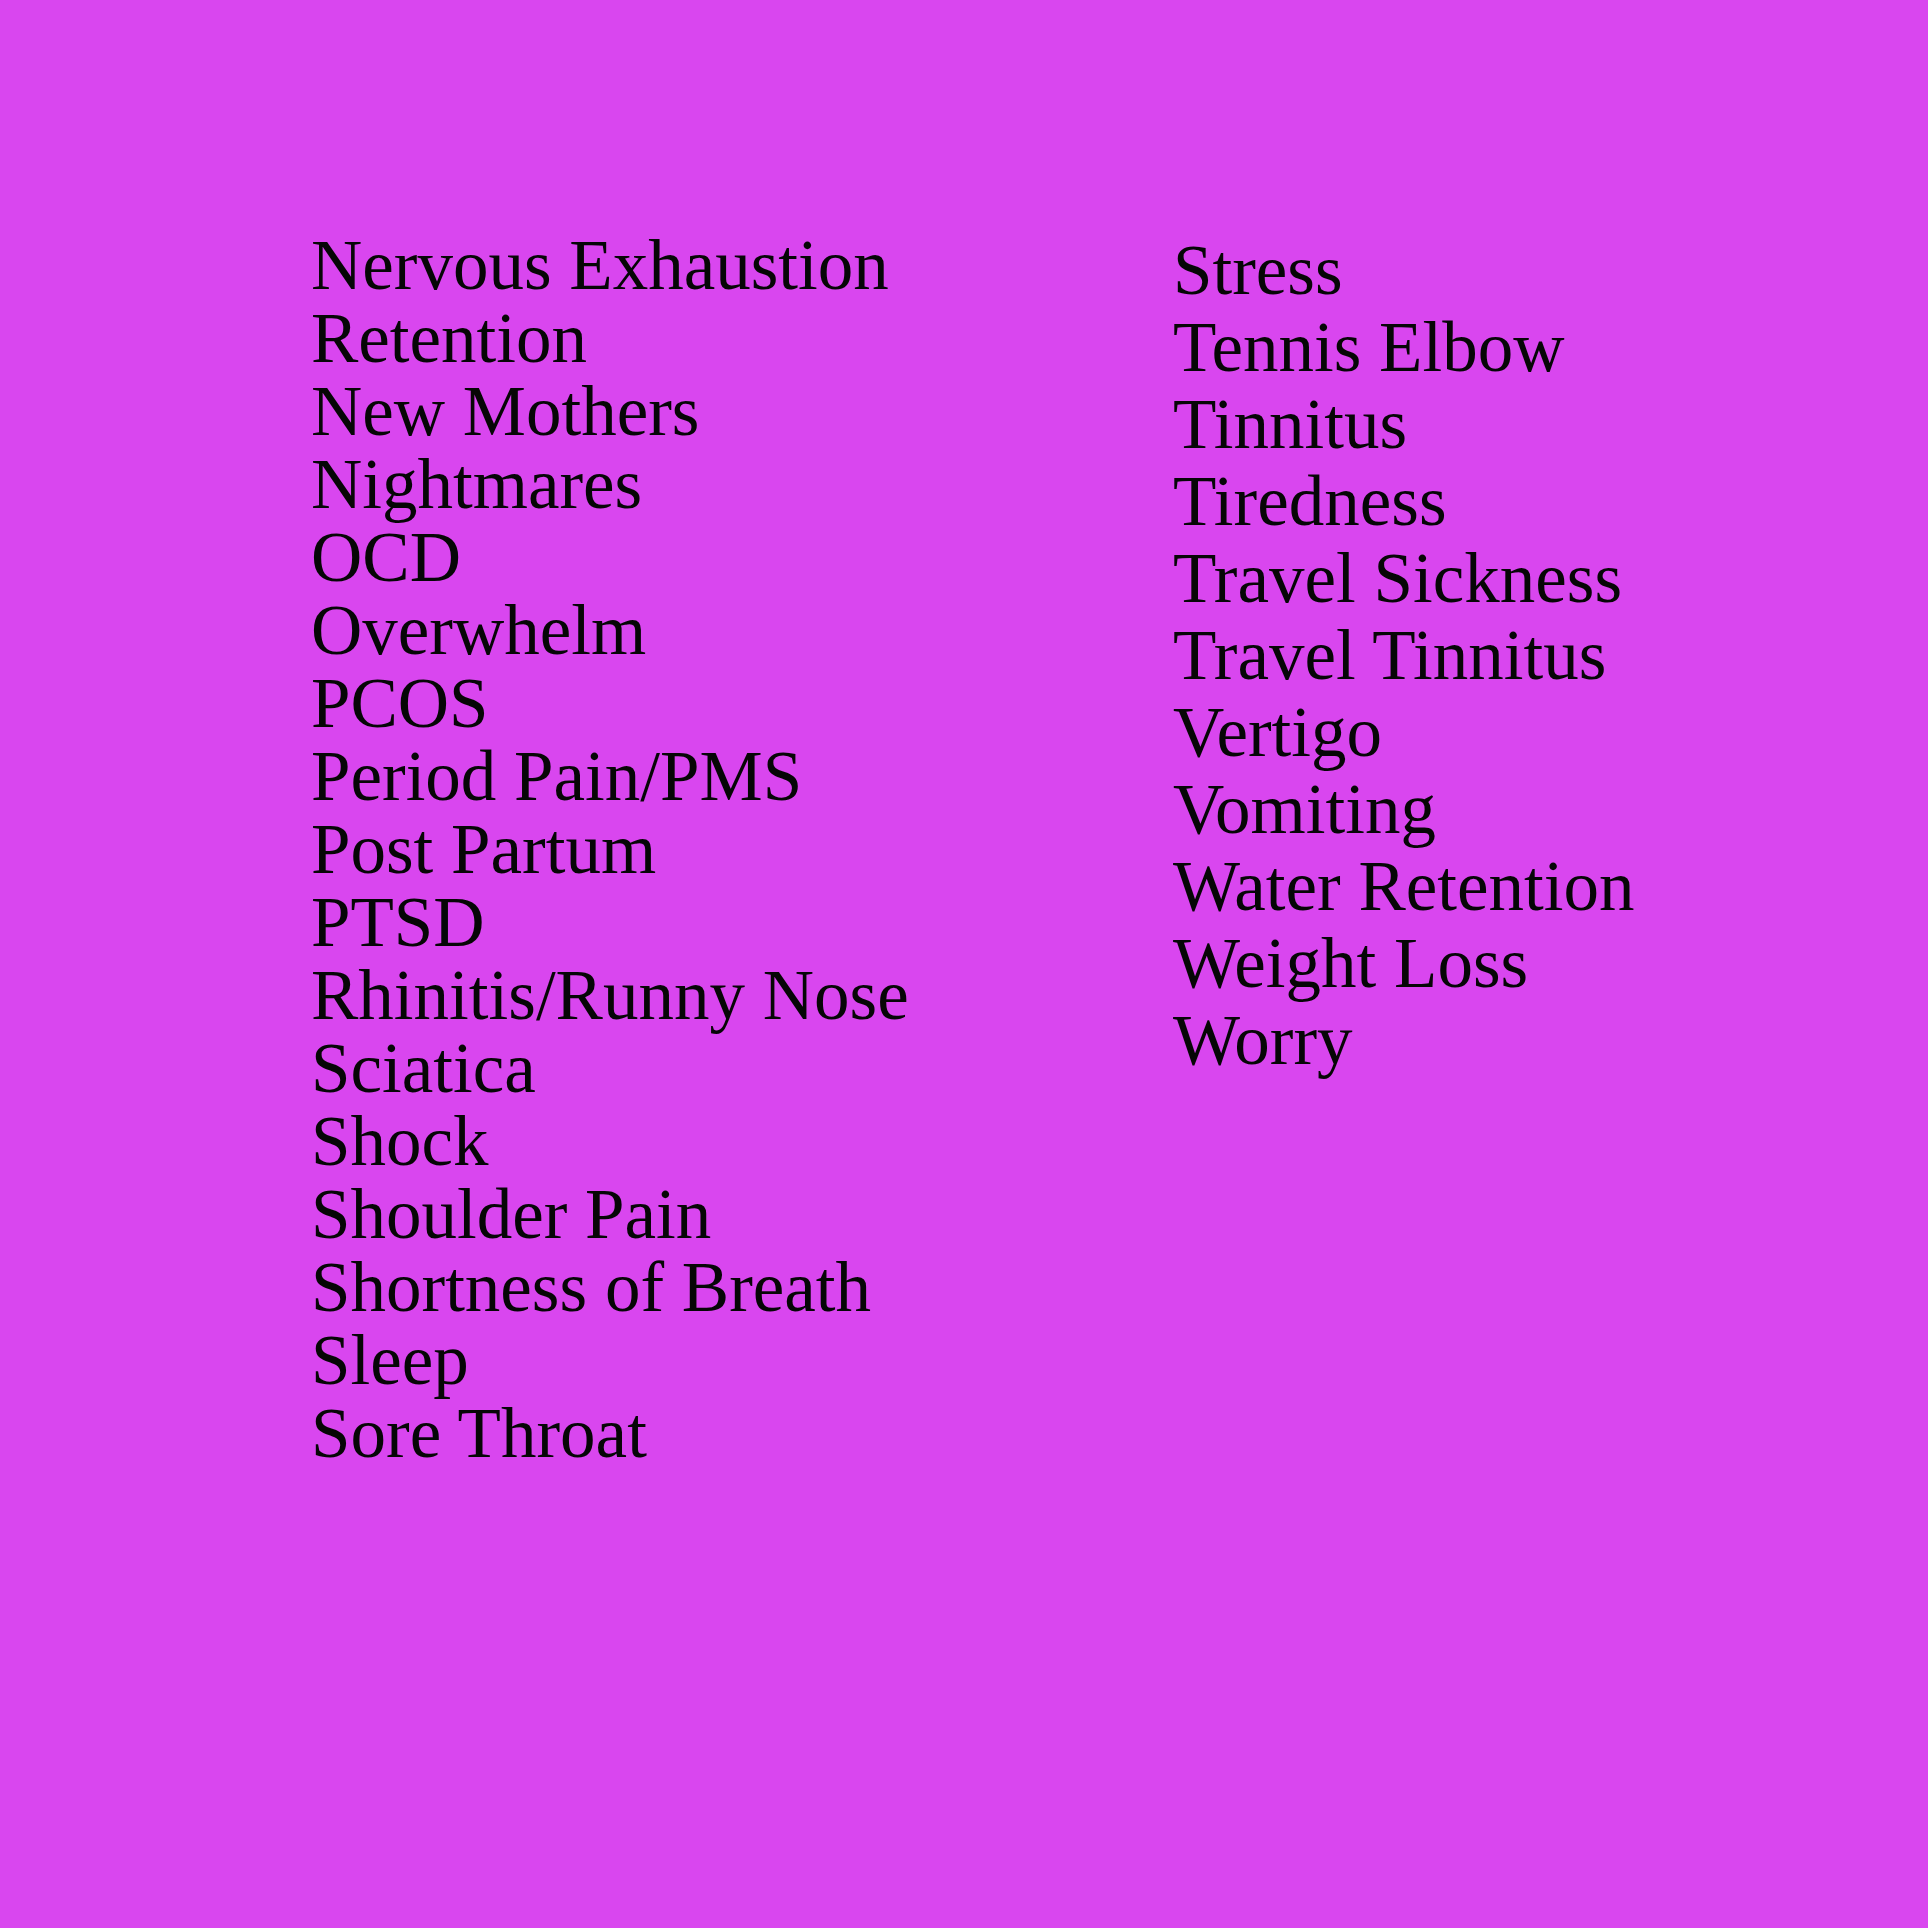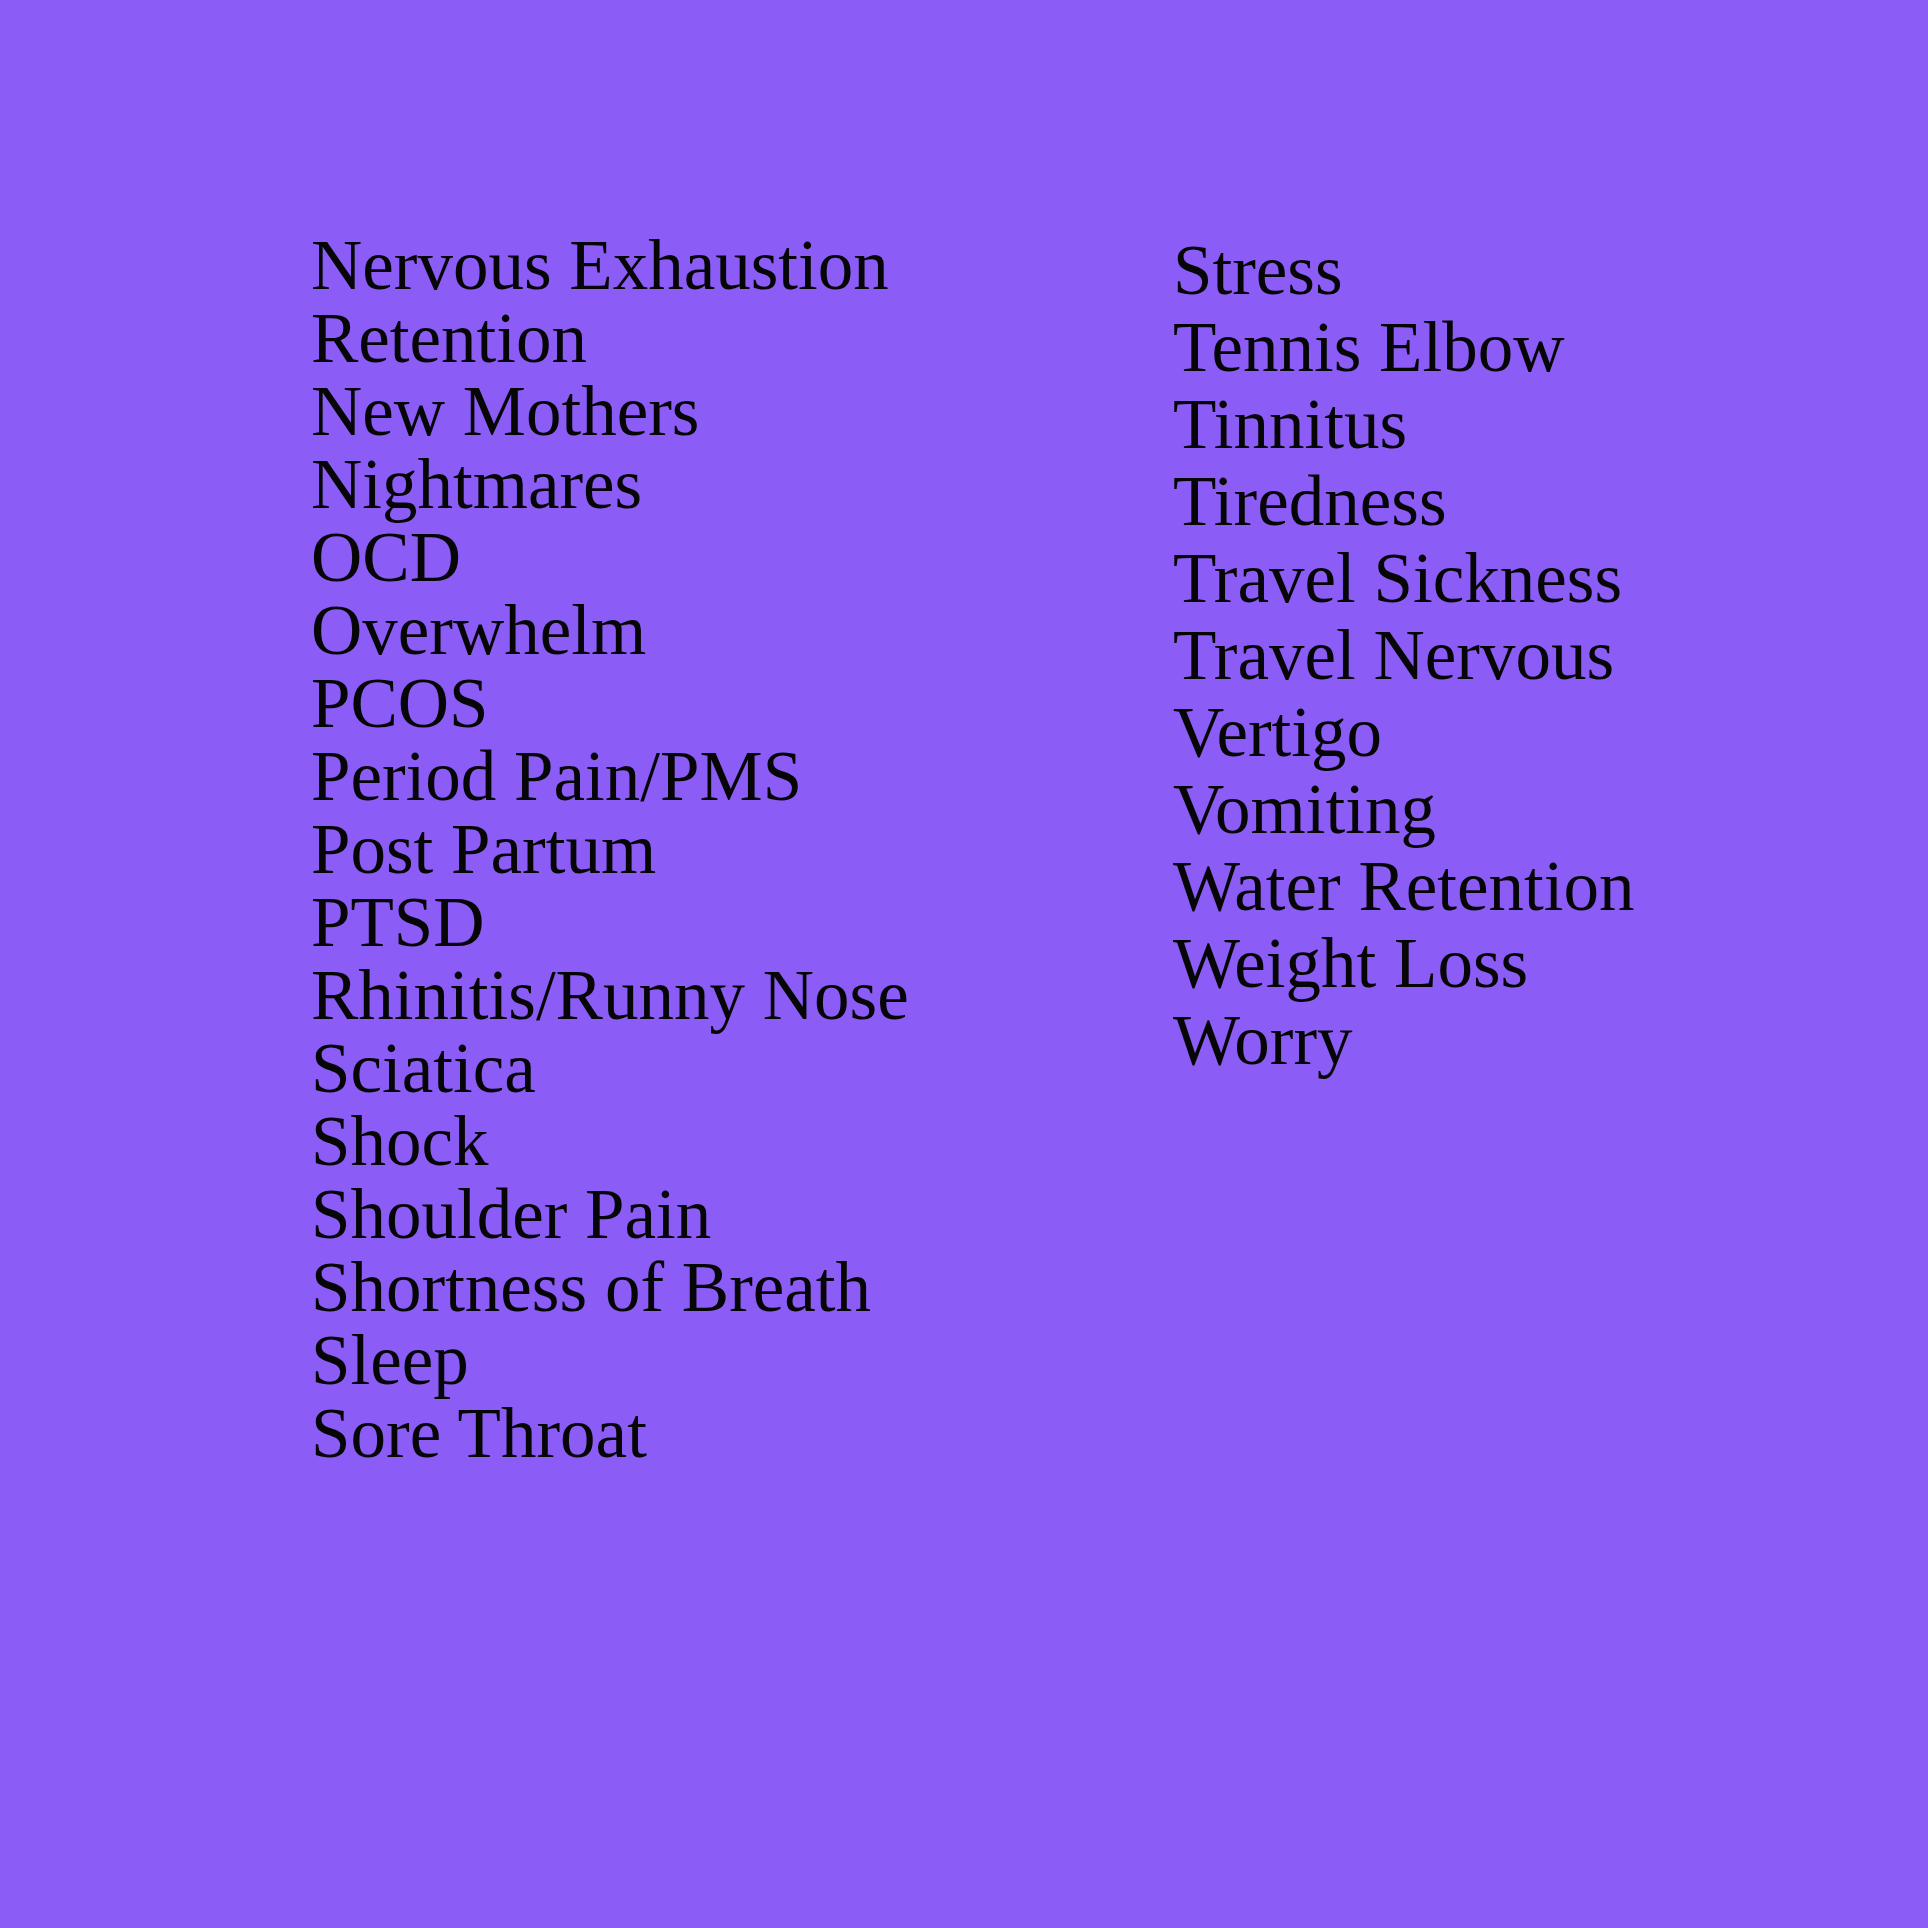--- a/index.html
+++ b/index.html
@@ -7,21 +7,21 @@
     padding: 0;
     width: 1928px;
     height: 1928px;
     background: #ffffff;
     overflow: hidden;
   }
   .canvas {
     position: relative;
     width: 1928px;
     height: 1928px;
-    background: #8b5cf6;
+    background: #d946ef;
   }
   .col {
     position: absolute;
     font-family: "Liberation Serif", "DejaVu Serif", serif;
     color: #060606;
     font-size: 71px;
     font-weight: 400;
     white-space: nowrap;
     letter-spacing: 0px;
   }
@@ -62,21 +62,21 @@
       <div class="list-item">Shortness of Breath</div>
       <div class="list-item">Sleep</div>
       <div class="list-item">Sore Throat</div>
     </div>
   <div class="col col-right">
       <div class="list-item">Stress</div>
       <div class="list-item">Tennis Elbow</div>
       <div class="list-item">Tinnitus</div>
       <div class="list-item">Tiredness</div>
       <div class="list-item">Travel Sickness</div>
-      <div class="list-item">Travel Nervous</div>
+      <div class="list-item">Travel Tinnitus</div>
       <div class="list-item">Vertigo</div>
       <div class="list-item">Vomiting</div>
       <div class="list-item">Water Retention</div>
       <div class="list-item">Weight Loss</div>
       <div class="list-item">Worry</div>
     </div>
 </div>
 
 
 </body></html>

